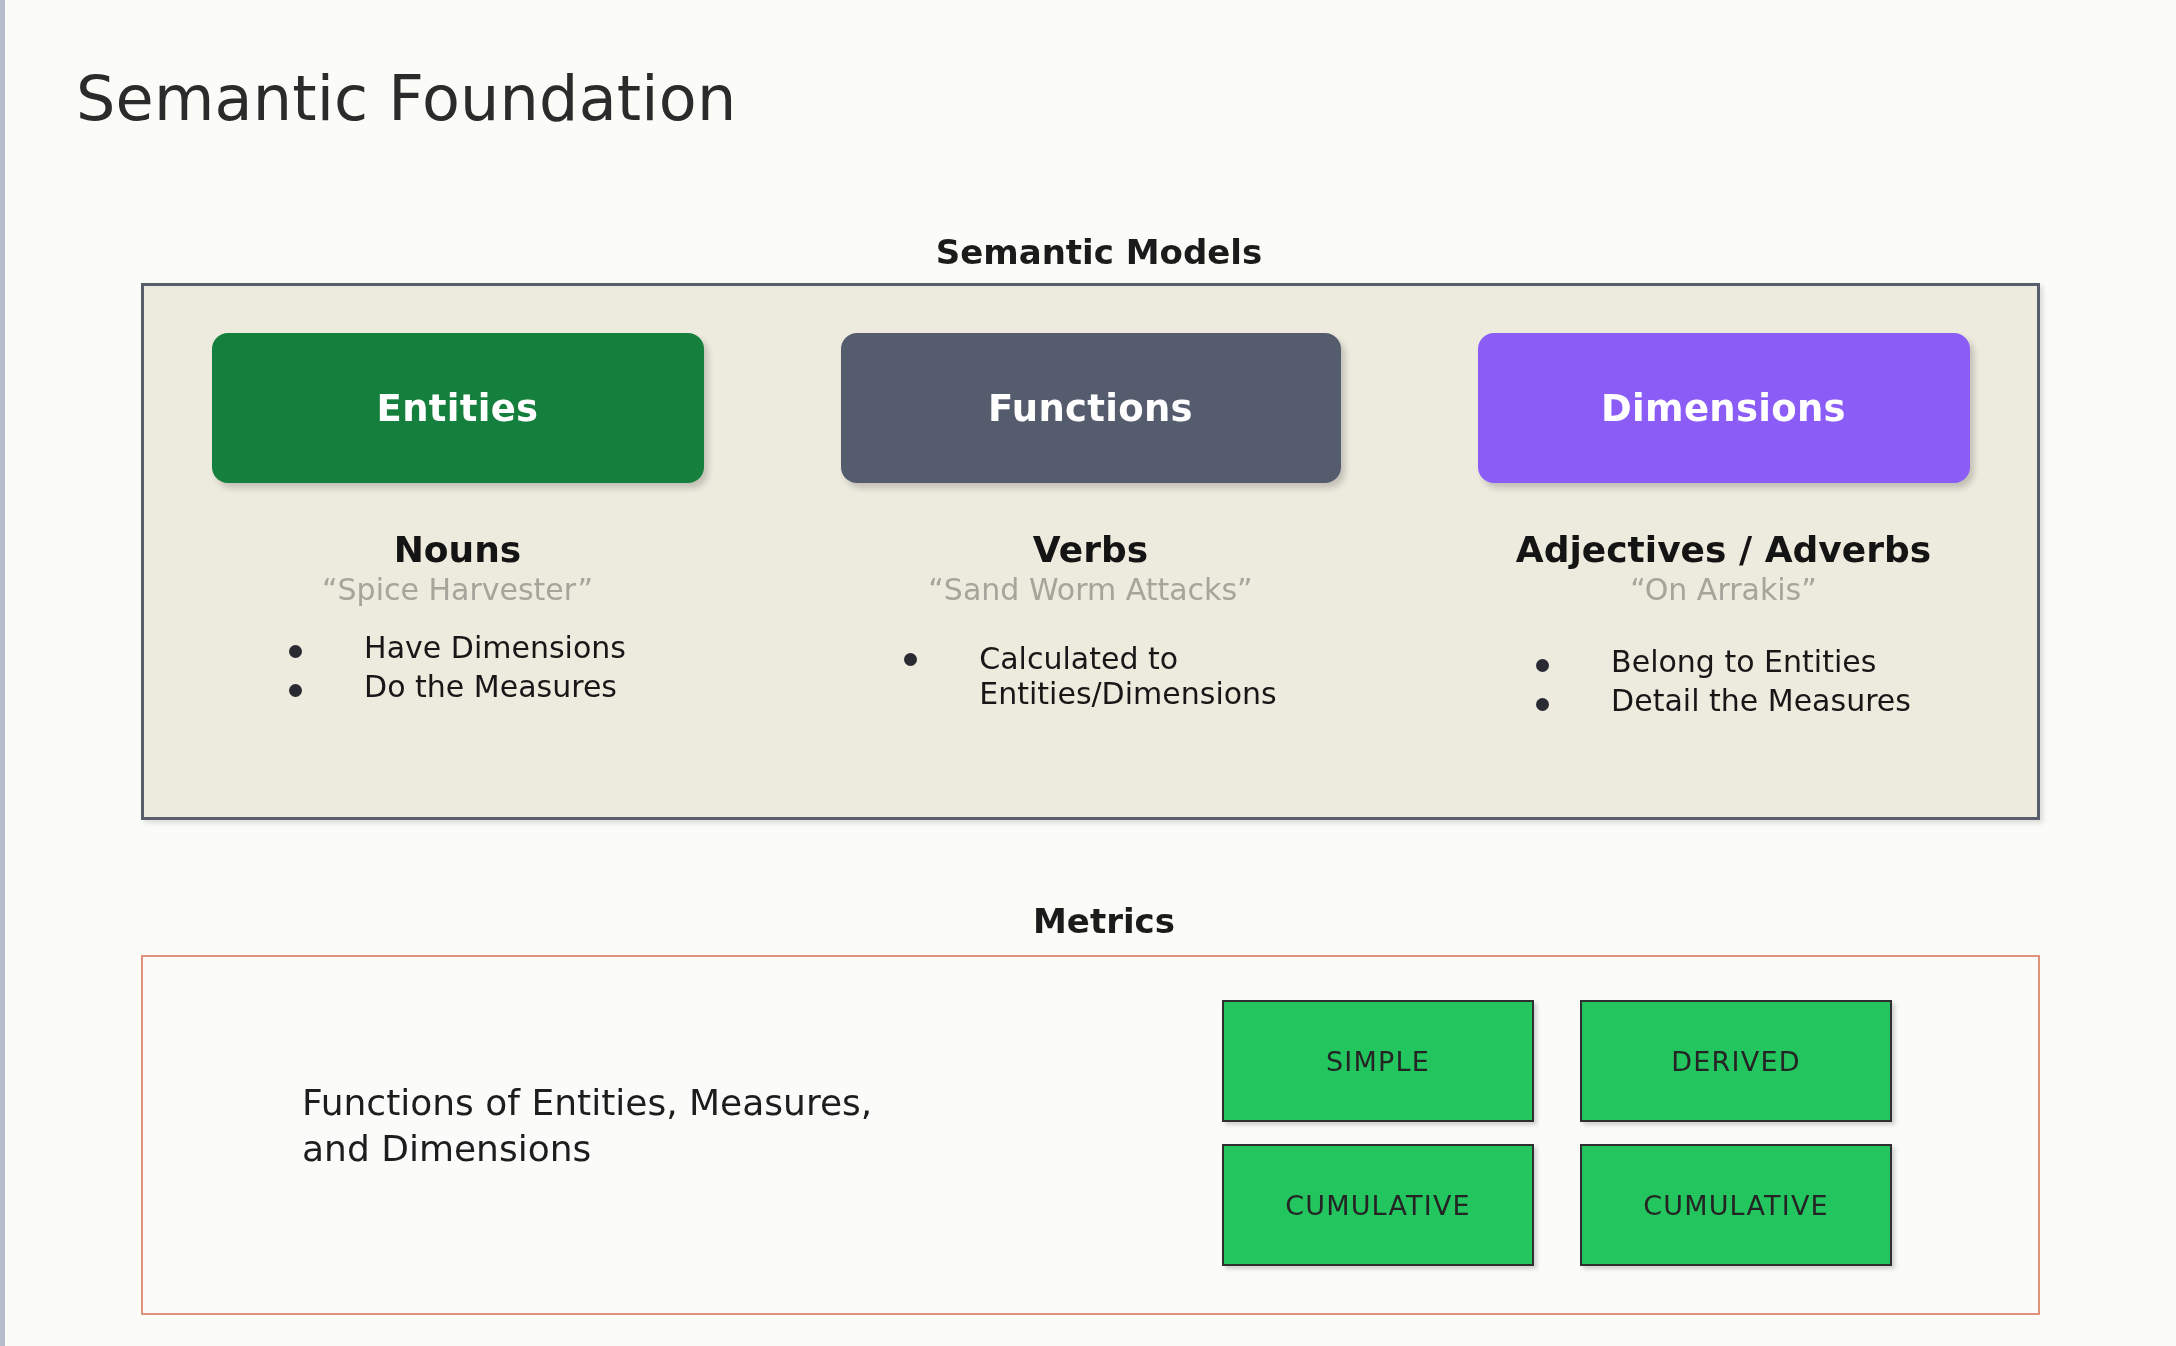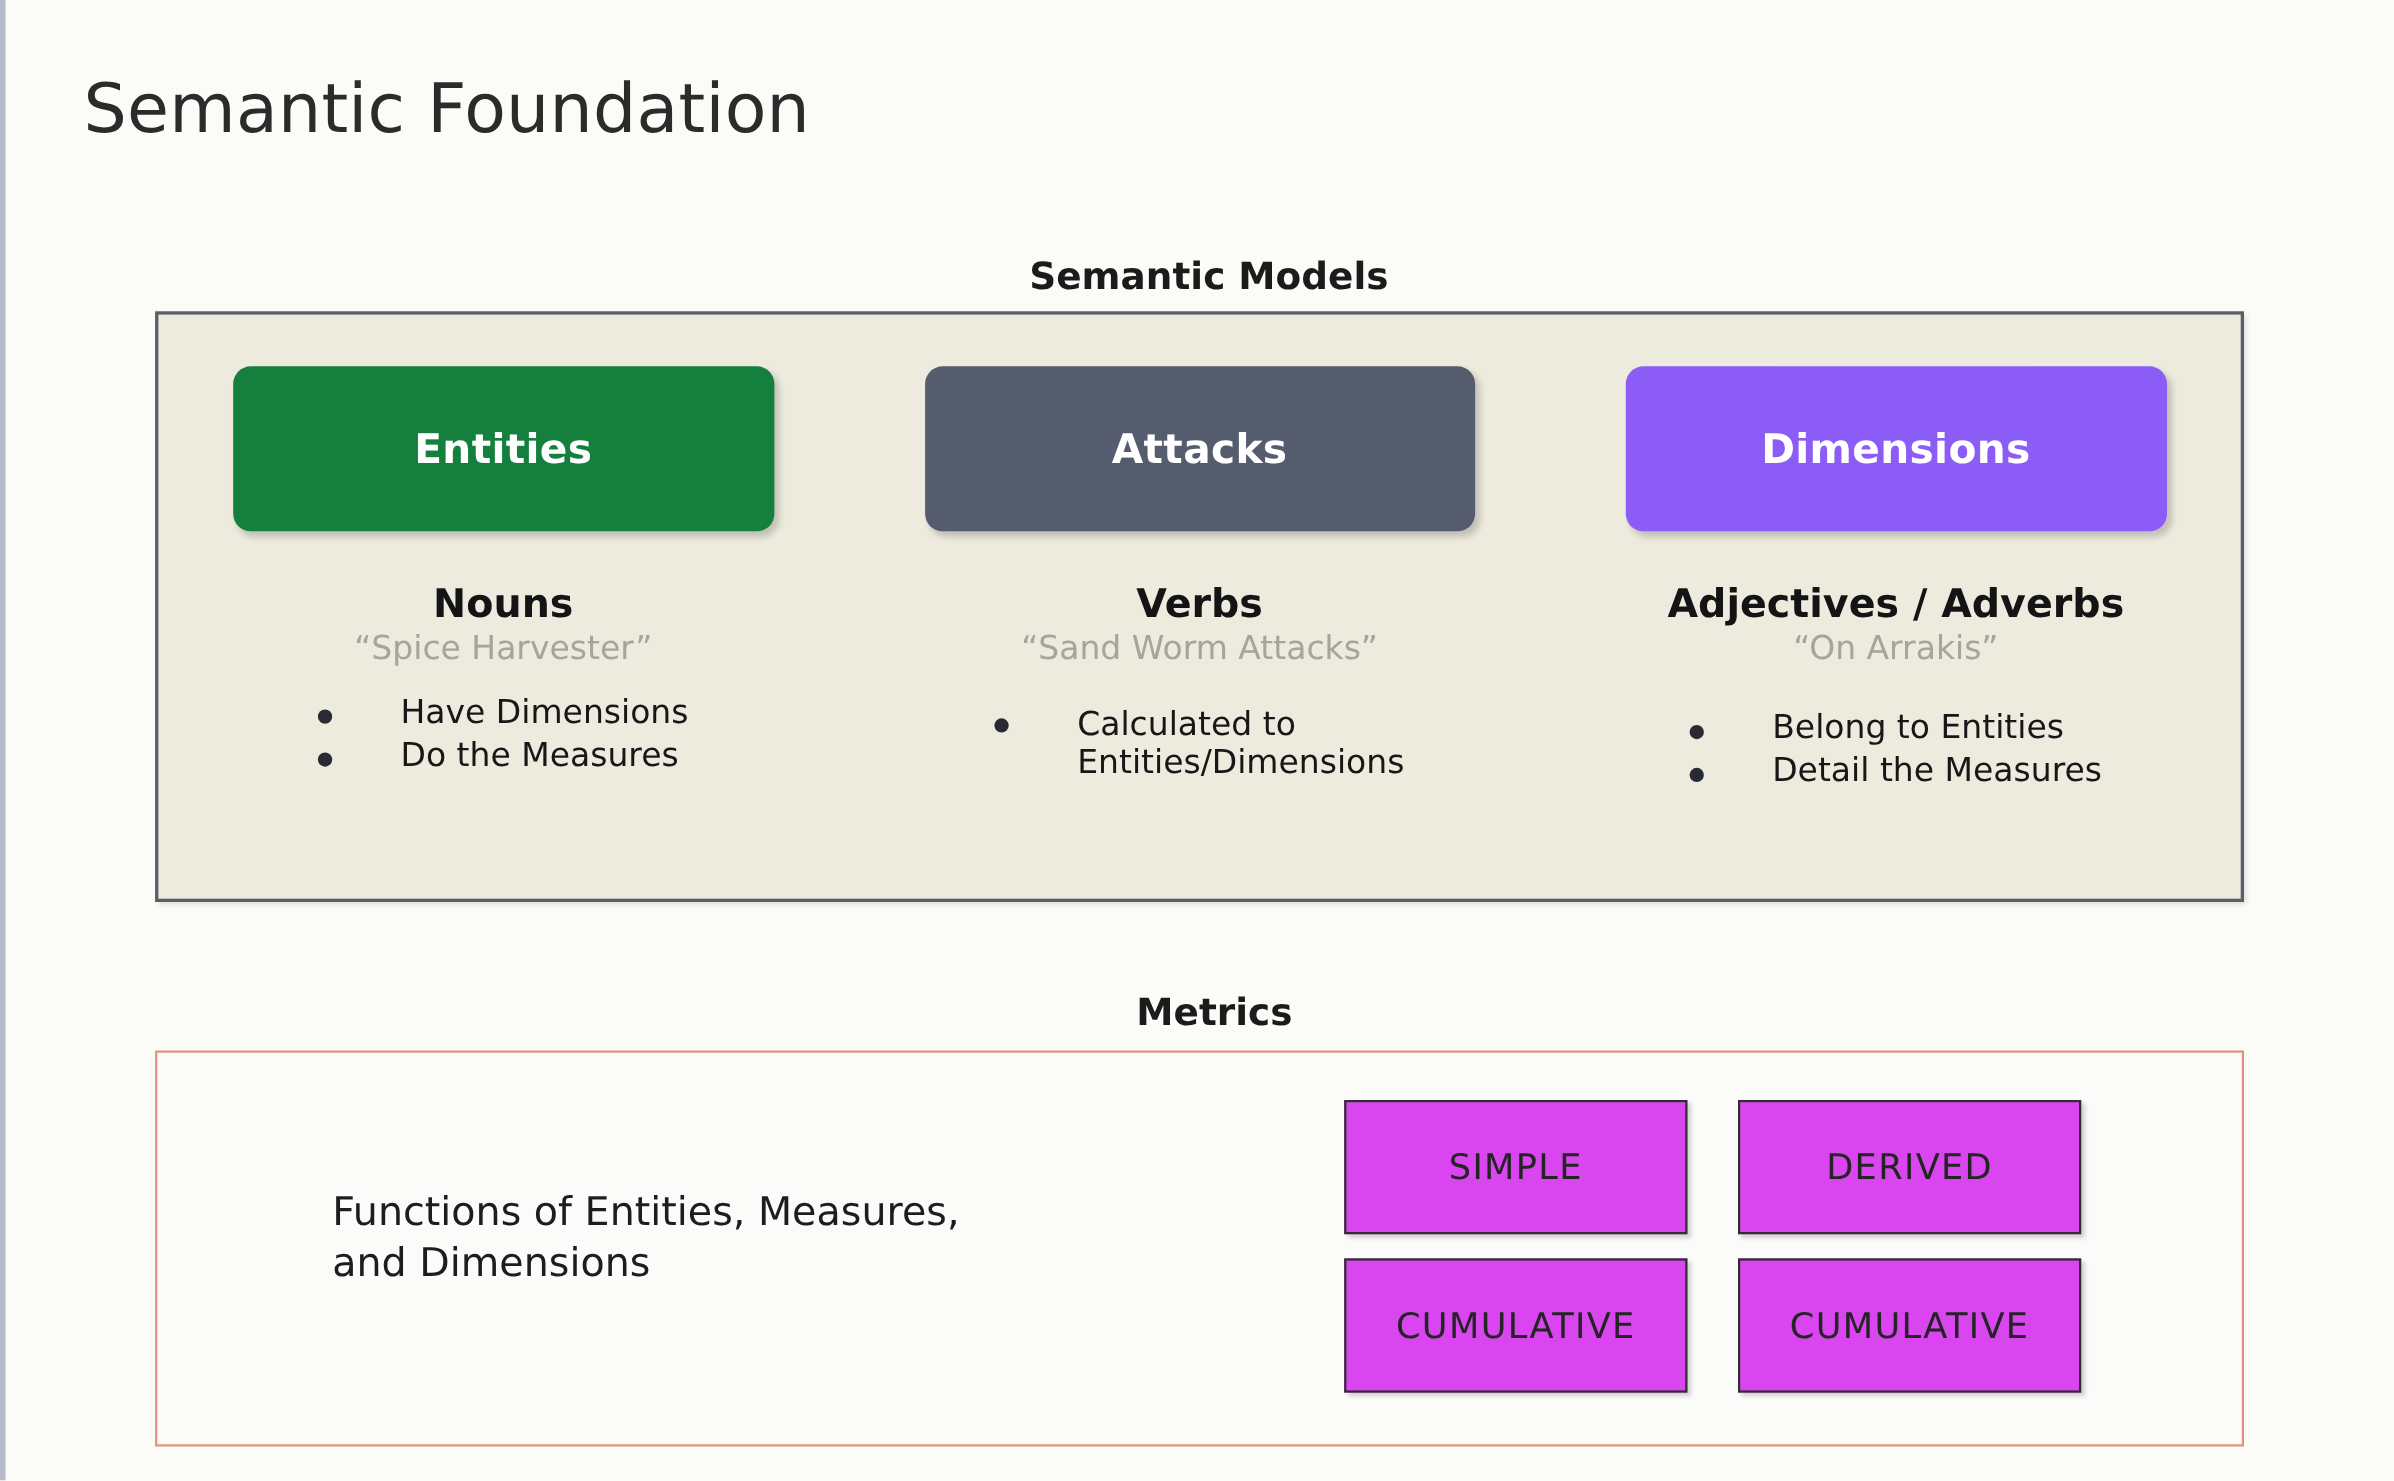--- a/index.html
+++ b/index.html
@@ -173,27 +173,27 @@
     left: 1222px;
     top: 1000px;
     width: 680px;
     display: grid;
     grid-template-columns: 312px 312px;
     grid-template-rows: 122px 122px;
     gap: 22px 46px;
     z-index: 2;
   }
   .metric-box {
-    background: #d946ef;
+    background: #22c55e;
     border: 2px solid #2f2f2f;
     box-sizing: border-box;
     display: flex;
     align-items: center;
     justify-content: center;
-    font-size: 32px;
+    font-size: 27px;
     color: #242424;
     letter-spacing: 1.2px;
     box-shadow: 3px 3px 4px rgba(0,0,0,0.17);
   }
 </style>
 </head>
 <body style="background: rgb(251, 251, 248);">
 
 <div class="edge-strip"></div>
 
@@ -214,21 +214,21 @@
         <span class="btext">Have Dimensions</span>
       </li>
       <li>
         <span class="dot"></span>
         <span class="btext">Do the Measures</span>
       </li>
     </ul>
   </div>
 
   <div class="model-col c2">
-    <div class="model-chip" id="chip1" style="background: rgb(84, 92, 110);">Attacks</div>
+    <div class="model-chip" id="chip1" style="background: rgb(84, 92, 110);">Functions</div>
     <div class="model-noun">Verbs</div>
     <div class="model-example">“Sand Worm Attacks”</div>
     <ul class="bullets col2-bullets">
       <li>
         <span class="dot"></span>
         <span class="btext">Calculated to
 Entities/Dimensions</span>
       </li>
     </ul>
   </div>

